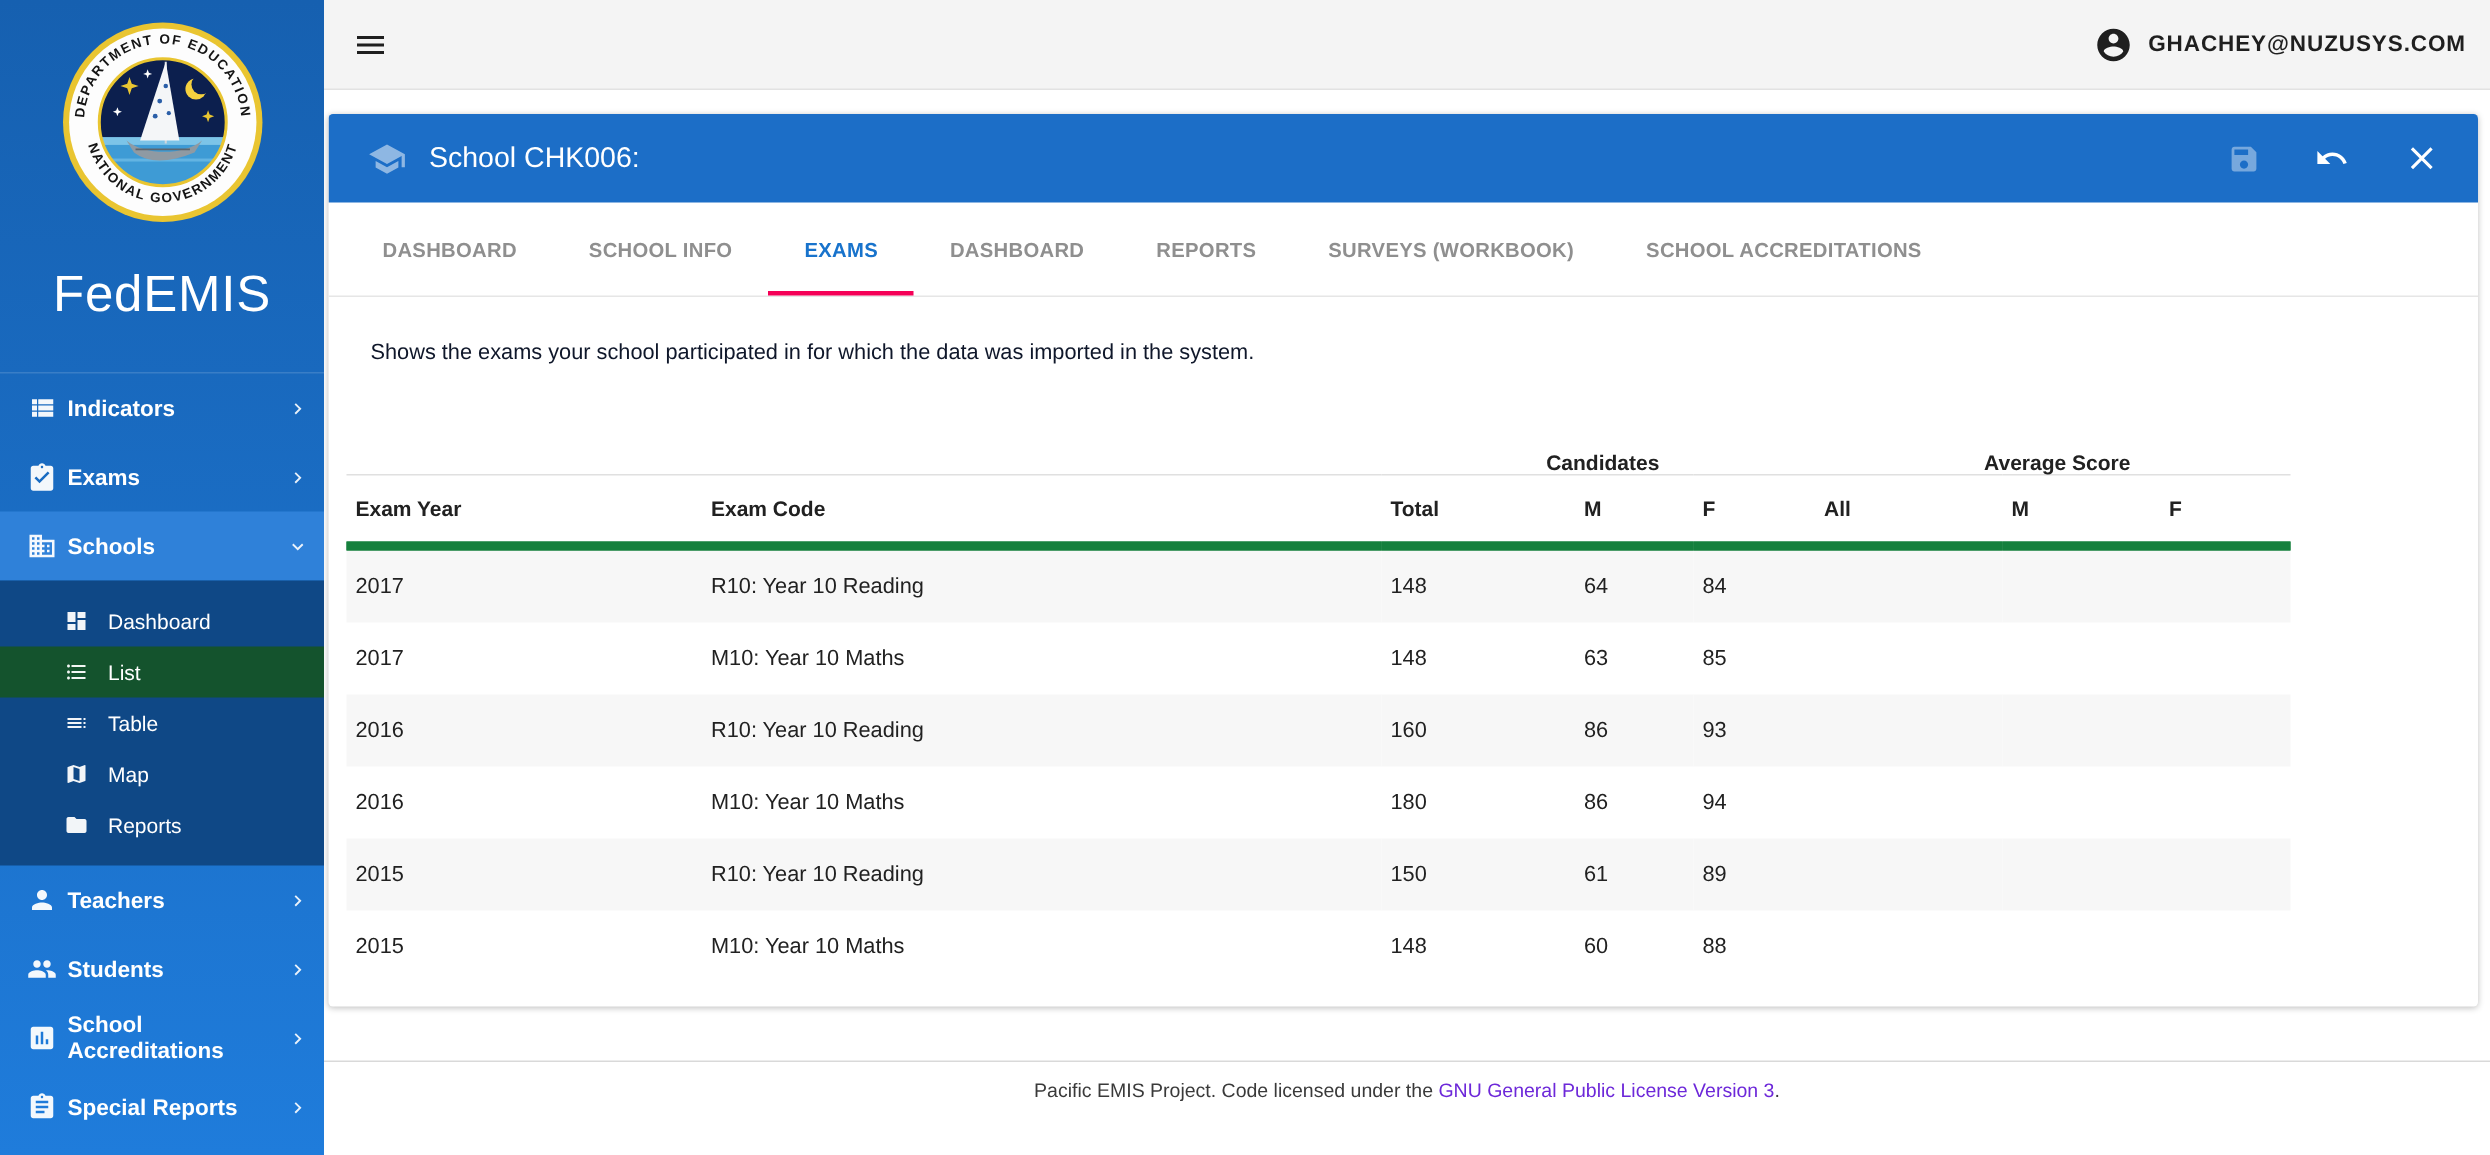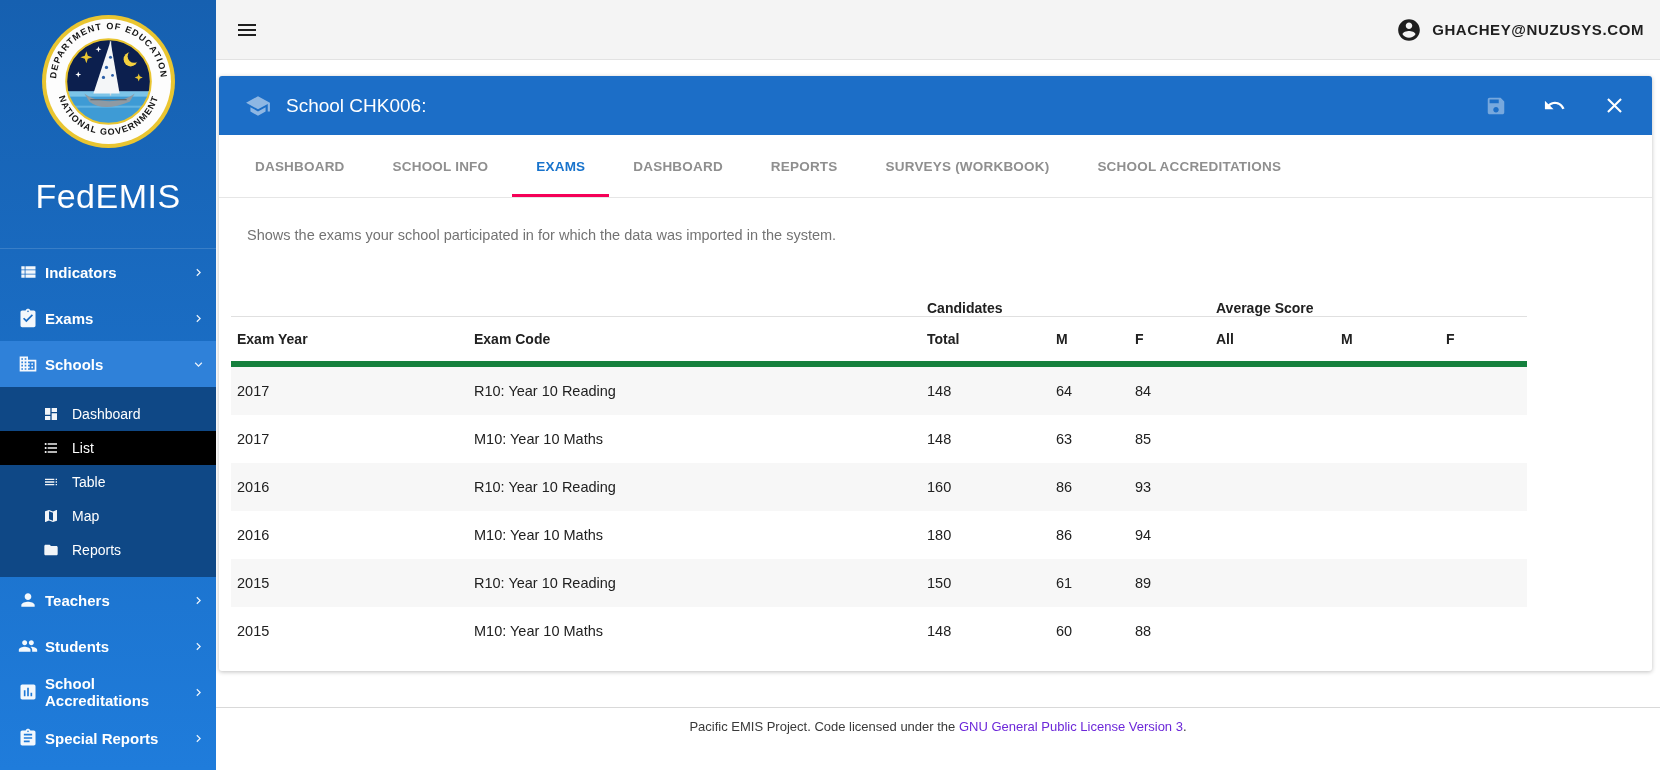--- a/index.html
+++ b/index.html
@@ -14,21 +14,21 @@
   .brand{margin-top:27px;text-align:center;font-size:34px;font-weight:400;color:#fff;letter-spacing:0.5px;}
   .nav{margin-top:32px;border-top:1px solid rgba(255,255,255,0.14);}
   .nav-item{height:46px;display:flex;align-items:center;padding:0 10px 0 18px;font-size:15px;cursor:pointer;box-sizing:border-box;font-weight:bold;}
   .nav-item .icon{width:20px;height:20px;margin-right:7px;opacity:.95;color:#fff;}
   .nav-item .label{flex:1;padding-left:0;}
   .chev{width:15px;height:15px;opacity:.9;color:#fff;}
   .nav-item.expanded{background:#2f81d9;}
   .submenu{background:#0f4886;padding:10px 0;}
   .sub-item{height:34px;display:flex;align-items:center;padding-left:43px;font-size:14px;cursor:pointer;box-sizing:border-box;}
   .sub-item .icon{width:16px;height:16px;margin-right:13px;opacity:.95;color:#fff;}
-  .sub-item.selected{background:#000000;}
+  .sub-item.selected{background:#14532d;}
 
   
   .topbar{position:absolute;left:216px;top:0;width:1444px;height:60px;box-sizing:border-box;
     background:#f4f4f4;border-bottom:1px solid #e2e2e2;display:flex;align-items:center;padding:0 16px 0 19px;}
   .hamburger{color:#1f1f1f;cursor:pointer;}
   .user{margin-left:auto;display:flex;align-items:center;gap:10px;cursor:pointer;
     font-weight:bold;font-size:15px;color:#1f1f1f;letter-spacing:0.6px;}
   .user .icon{color:#1f1f1f;}
 
   
@@ -40,26 +40,26 @@
   .card-actions{margin-left:auto;display:flex;align-items:center;}
   .action{cursor:pointer;color:#fff;margin-left:36px;}
   .action.disabled{opacity:.4;cursor:default;}
 
   .tabs{display:flex;height:63px;border-bottom:1px solid #e6e6e6;padding-left:12px;box-sizing:border-box;}
   .tab{display:flex;align-items:center;padding:0 24px;font-size:13.5px;font-weight:bold;color:#8f8f8f;
     letter-spacing:0.2px;cursor:pointer;position:relative;white-space:nowrap;}
   .tab.active{color:#1873cc;}
   .tab.active::after{content:"";position:absolute;left:0;right:0;bottom:0;height:3px;background:#f50057;}
 
-  .desc{padding:13px 28px 0;font-size:14.5px;color:#737373;line-height:18px;}
+  .desc{padding:13px 28px 0;font-size:14.5px;color:#0f172a;line-height:18px;}
 
   .table-wrap{margin:14px 0 16px 12px;width:1296px;}
   table.exams{border-collapse:collapse;table-layout:fixed;width:1296px;font-size:14.5px;color:#212121;}
   table.exams th,table.exams td{text-align:left;padding:0 0 0 6px;font-weight:normal;}
-  tr.group-row th{height:58px;vertical-align:bottom;font-weight:bold;font-size:14px;border-bottom:1px solid #e0e0e0;}
+  tr.group-row th{height:58px;vertical-align:bottom;font-weight:bold;font-size:14px;border-bottom:1px solid #e0e0e0;text-align:center;}
   tr.head-row th{height:44px;vertical-align:middle;font-weight:bold;font-size:14px;border-bottom:6px solid #15803d;}
   tbody td{height:48px;vertical-align:middle;}
   tbody tr:nth-child(odd){background:#f7f7f7;}
 
   .footer{margin-top:36px;border-top:1px solid #d9d9d9;padding-top:11px;text-align:center;font-size:13px;color:#3a3a3a;}
   .footer a{color:#6d28d9;text-decoration:none;cursor:pointer;}
 </style>
 </head>
 <body>
 

